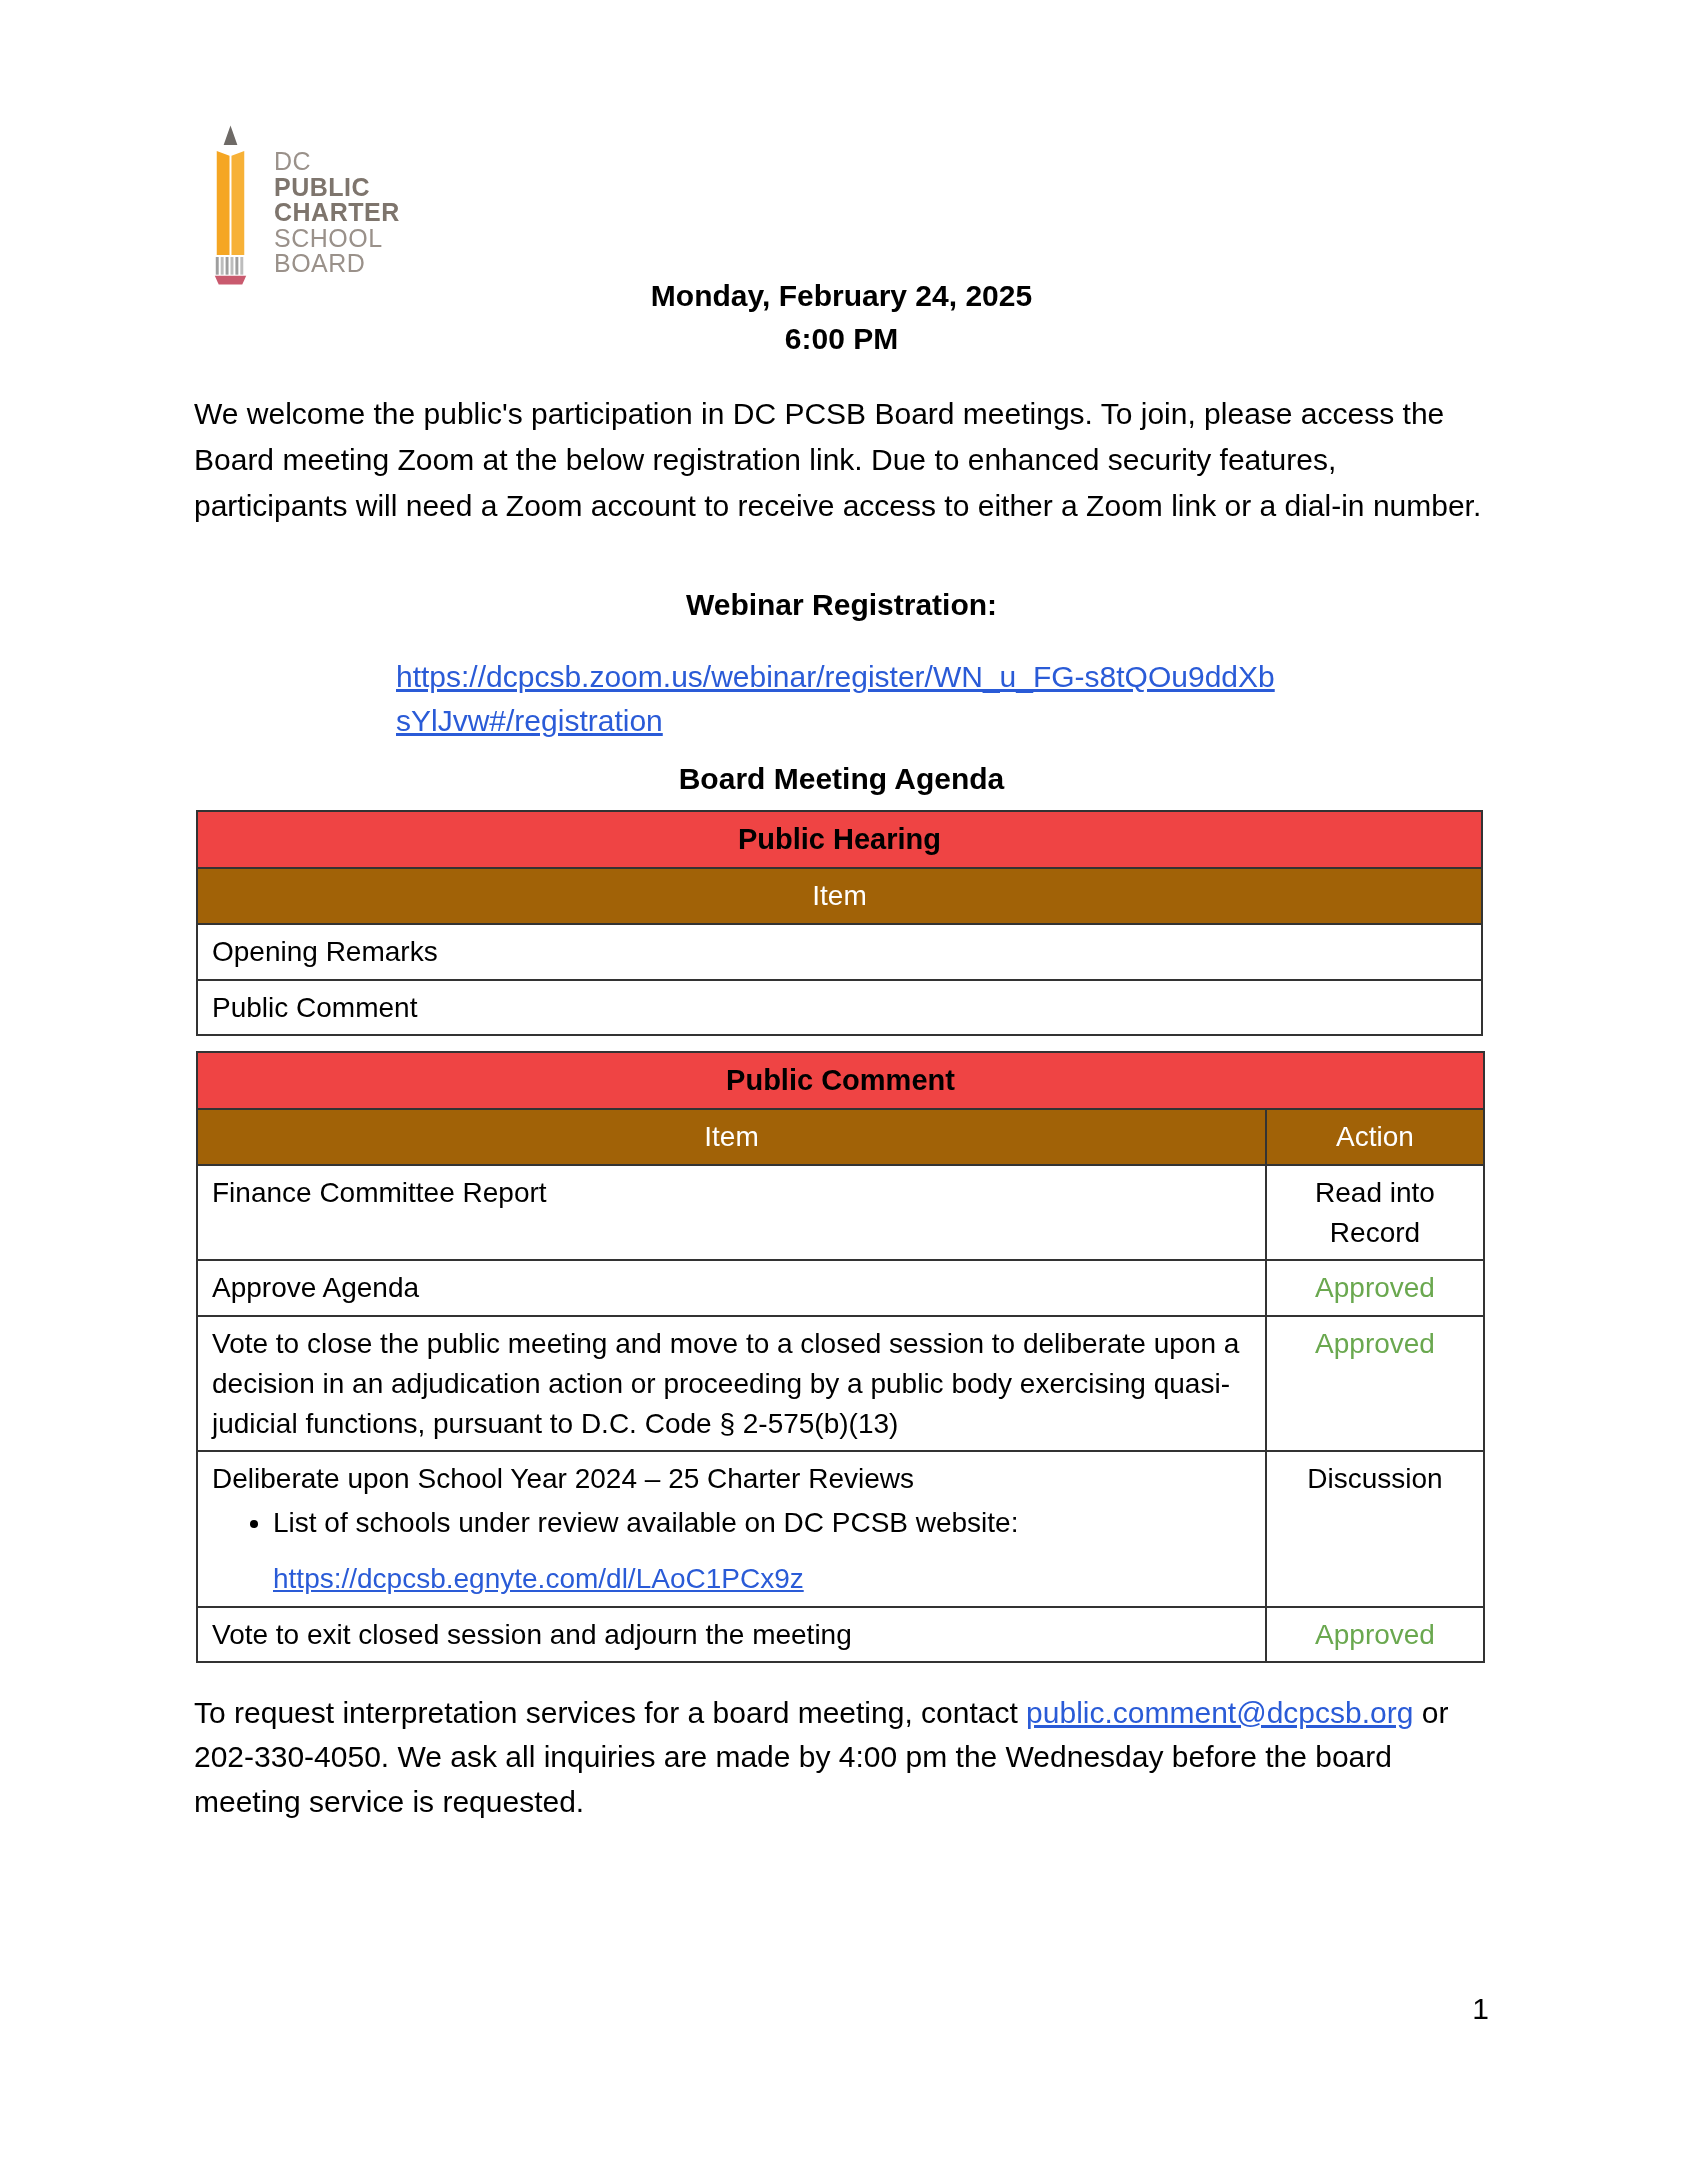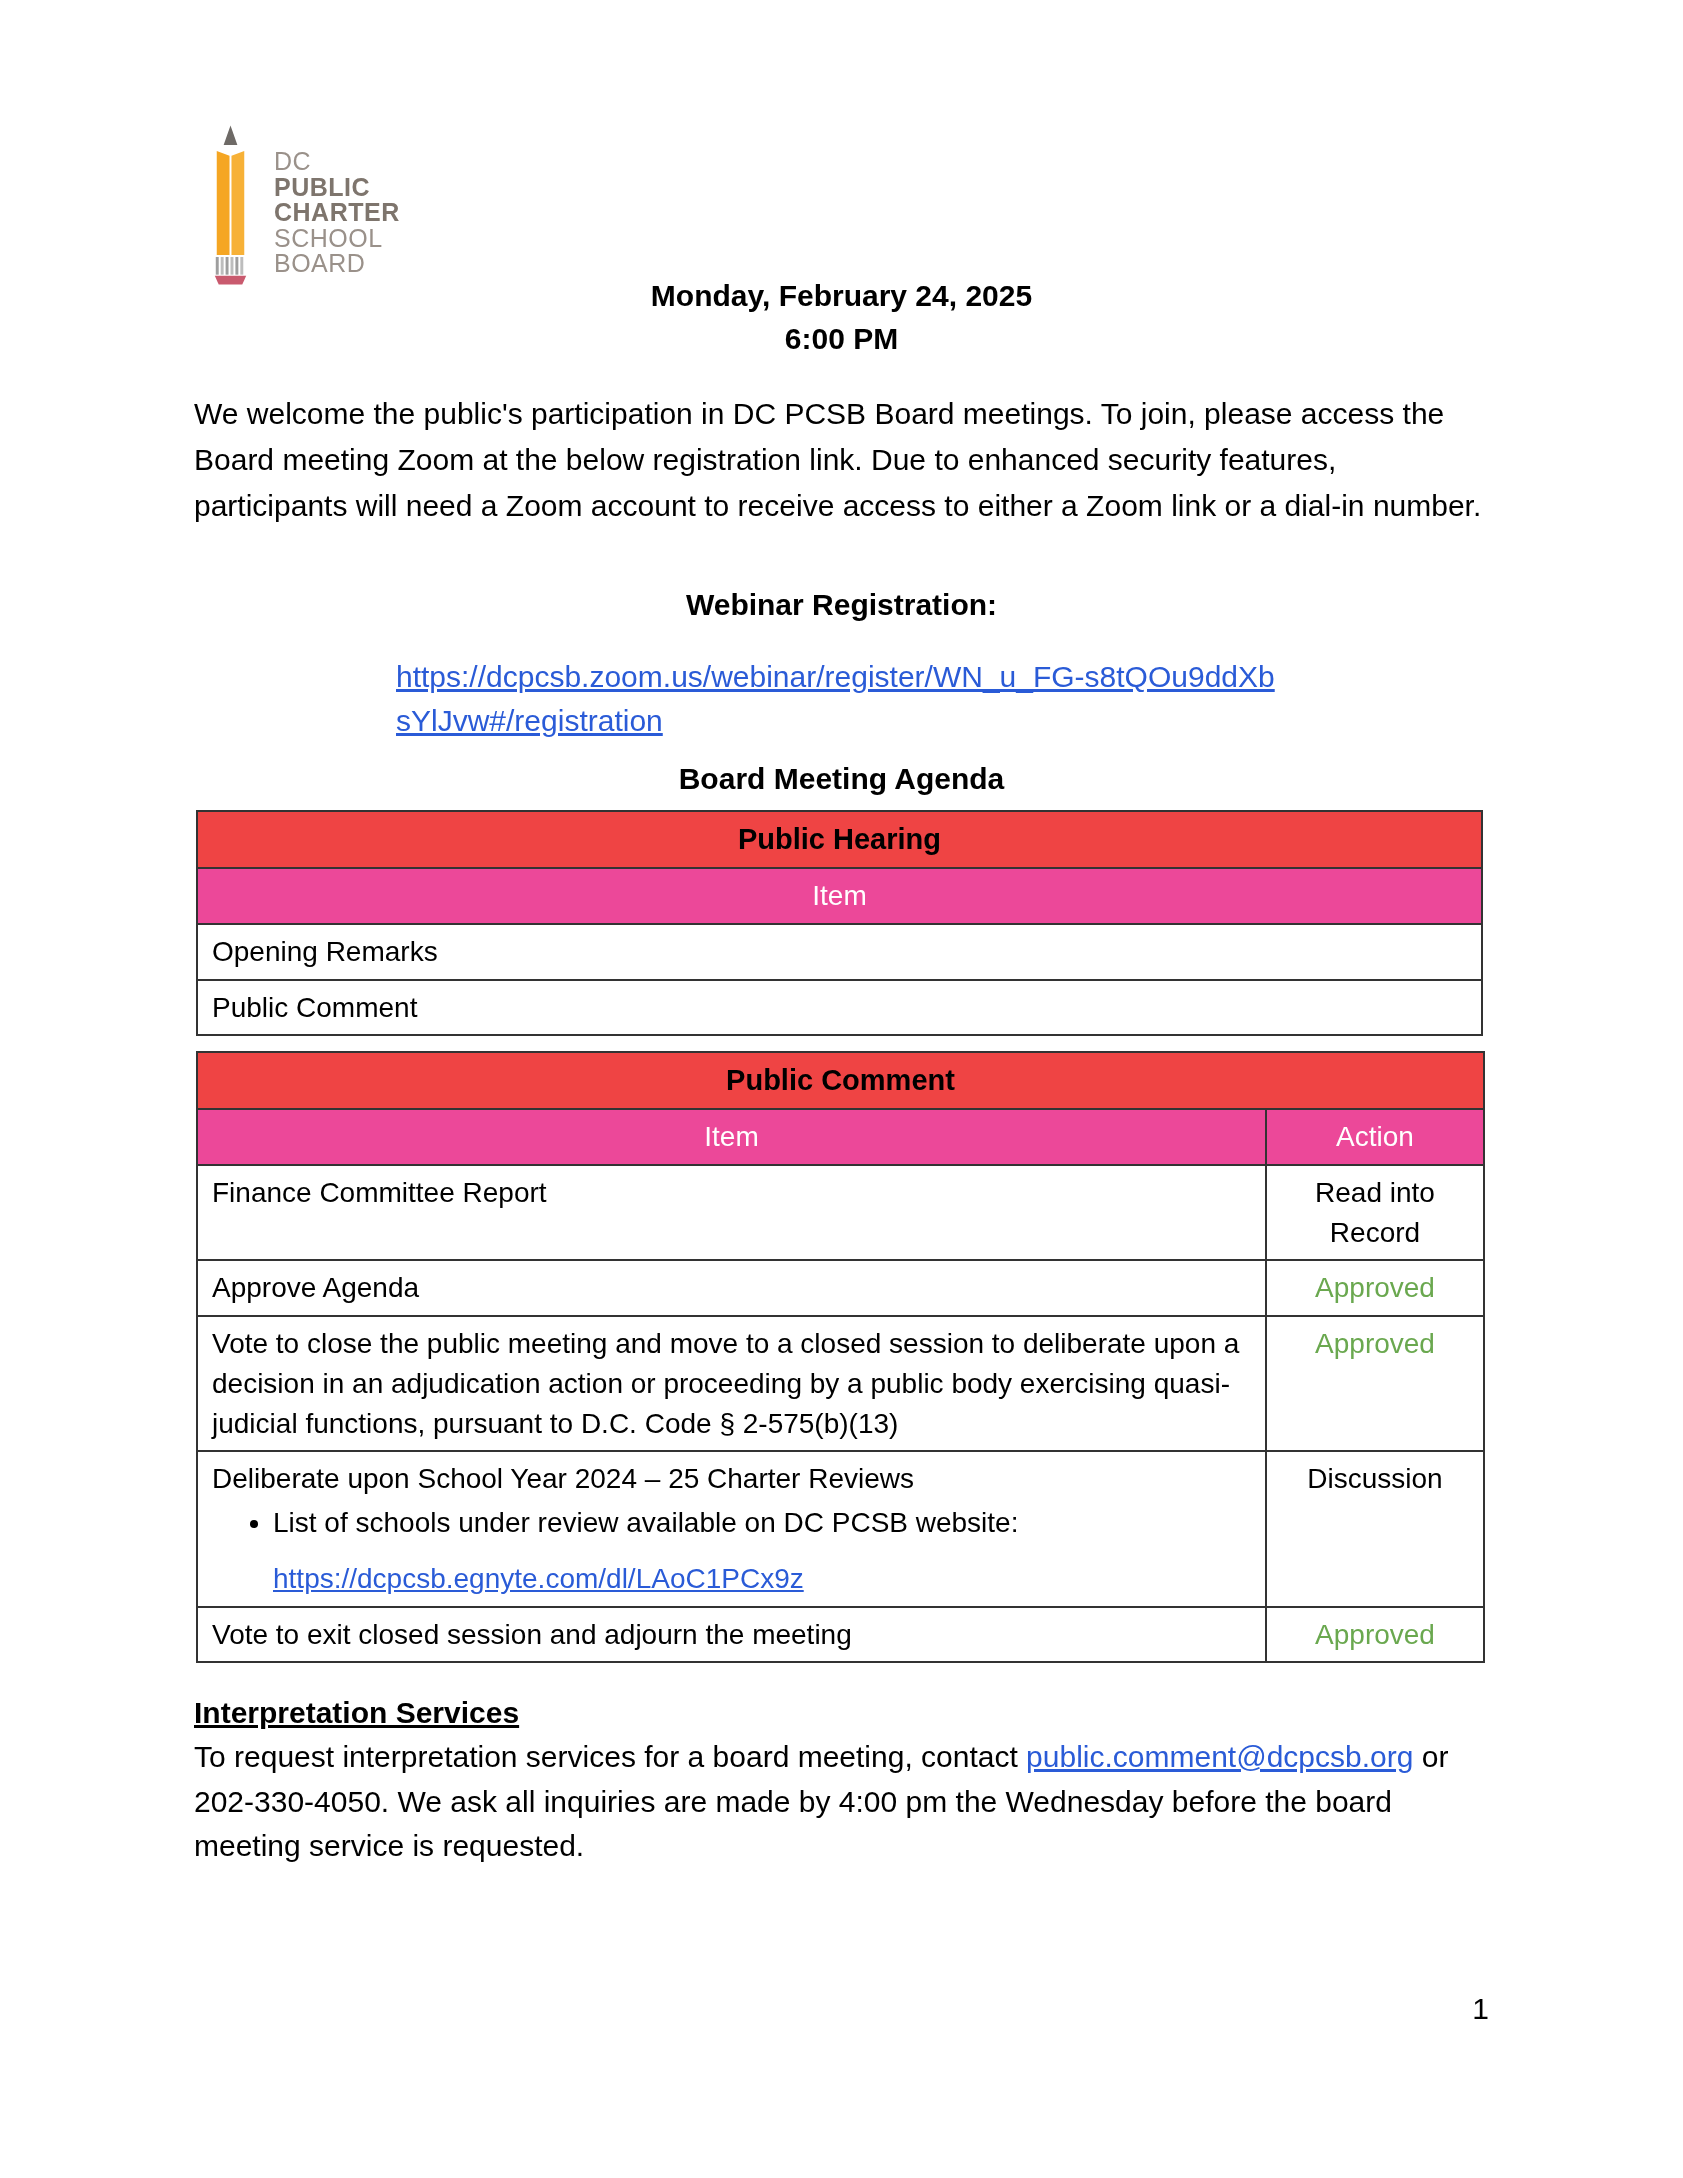--- a/index.html
+++ b/index.html
@@ -122,21 +122,21 @@
     vertical-align: top;
     line-height: 1.42;
   }
   .tbl-title {
     text-align: center;
     font-weight: 700 !important;
     font-size: 29px !important;
     background: #ef4444;
   }
   .tbl-head {
-    background: #ec4899;
+    background: #a16207;
     color: #ffffff;
     text-align: center;
     font-weight: 400 !important;
     font-size: 28px !important;
   }
   .cell-item { text-align: left; }
   .cell-action {
     text-align: center;
     vertical-align: middle;
   }
@@ -286,20 +286,19 @@
       </tr>
 
       <tr>
         <td class="cell-item">Vote to exit closed session and adjourn the meeting</td>
         <td class="cell-action approved">Approved</td>
       </tr>
     </tbody>
   </table>
 
   <div class="interp">
-    <div class="interp-title">Interpretation Services</div>
     <div><span>To request interpretation services for a board meeting, contact </span><a class="link" href="#">public.comment@dcpcsb.org</a><span> or 202-330-4050. We ask all inquiries are made by 4:00 pm the Wednesday before the board meeting service is requested.</span></div>
   </div>
 
   <div class="page-number">1</div>
 
 </div>
 
 
 </body></html>

